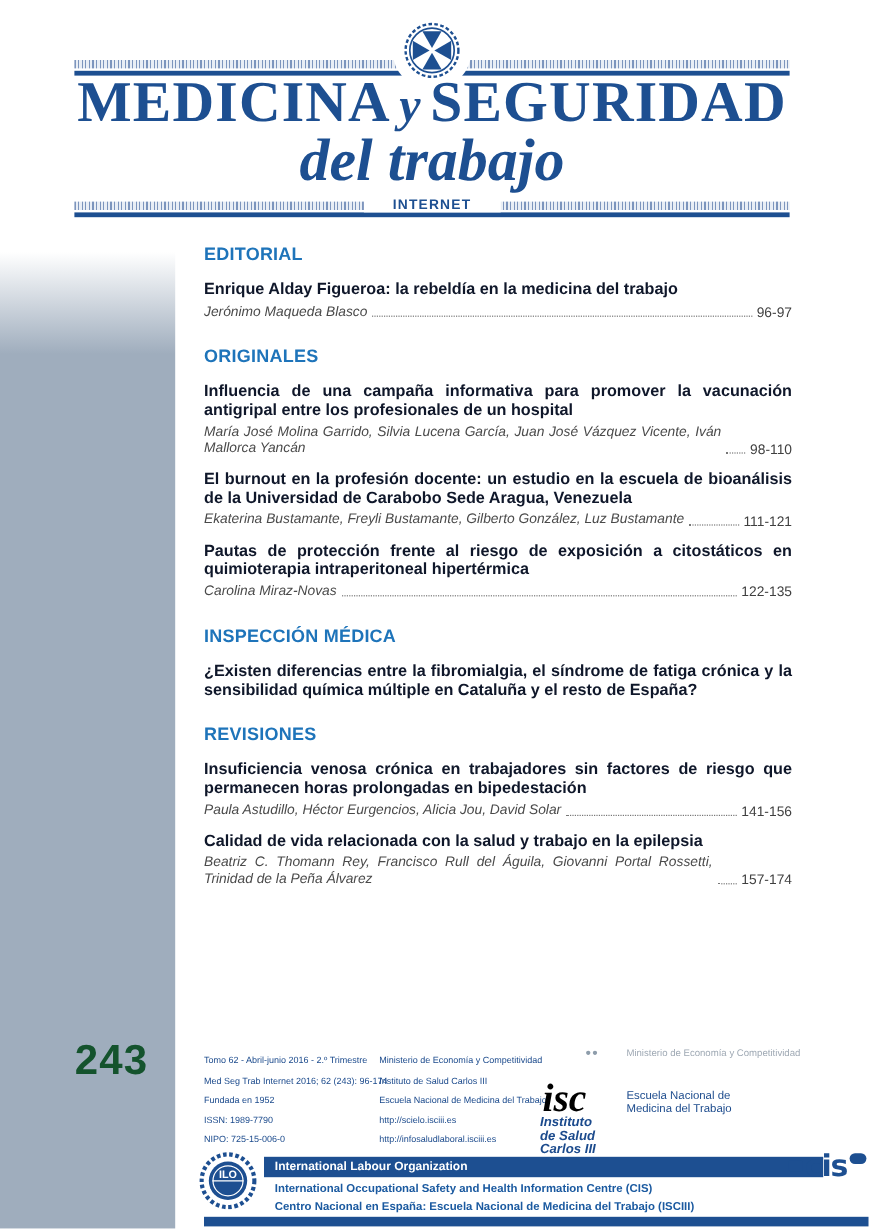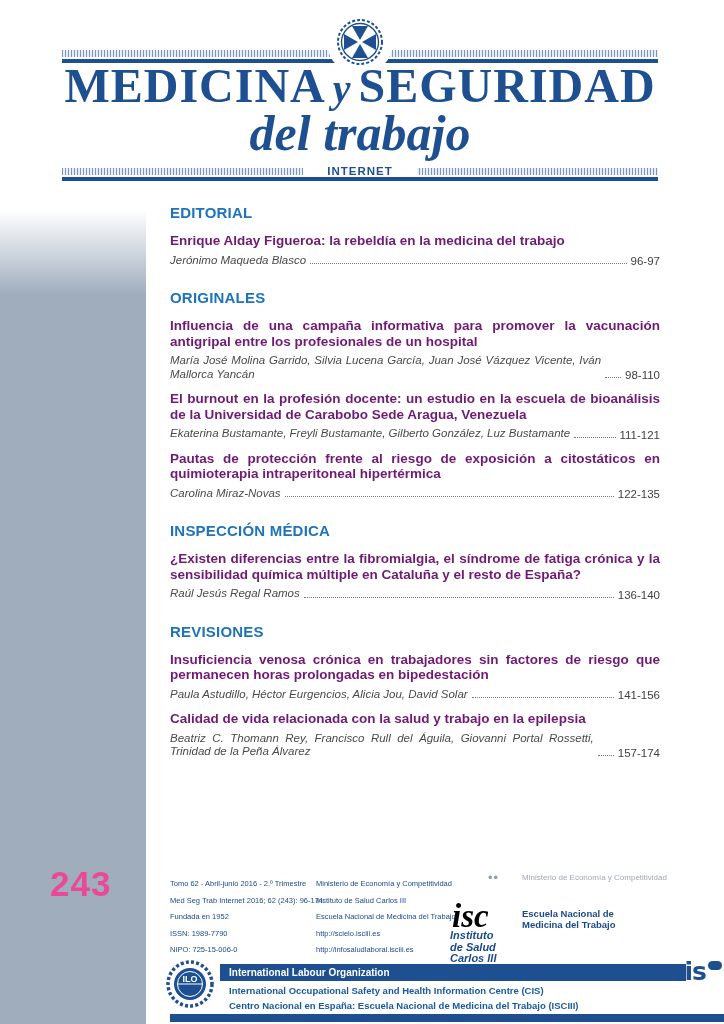--- a/index.html
+++ b/index.html
@@ -27,42 +27,42 @@
   .title-line1 .conj{font-style:italic;font-weight:600;font-size:40px;margin:0 7px;}
   .title-line2{position:absolute;left:0;right:0;top:104px;text-align:center;
     font-family:"Liberation Serif",serif;font-style:italic;font-weight:600;
     color:#1d4f91;font-size:50px;}
 
   
   .toc{position:absolute;left:170px;top:204px;width:490px;}
   .section + .section{margin-top:22px;}
   .sec-heading{margin:0 0 12px 0;color:#1e74ba;font-size:15px;font-weight:800;letter-spacing:.2px;}
   .article + .article{margin-top:10px;}
-  .art-title{margin:0 0 5px 0;color:#701a75;font-size:13.5px;font-weight:bold;
+  .art-title{margin:0 0 5px 0;color:#0f172a;font-size:13.5px;font-weight:bold;
     line-height:15.5px;text-align:justify;}
   .author-row{display:flex;align-items:flex-end;}
   .authors{flex:0 1 auto;font-style:italic;color:#4a4a4a;font-size:11.5px;line-height:13.5px;text-align:justify;}
   .dots{flex:1 1 auto;min-width:16px;border-bottom:1.5px dotted #777;margin:0 4px 3px 4px;}
   .pages{flex:none;color:#3f3f3f;font-size:11.5px;}
 
   
-  .issue-number{position:absolute;left:50px;top:864px;width:86px;text-align:left;
-    color:#ec4899;font-size:35px;font-weight:bold;letter-spacing:1px;}
+  .issue-number{position:absolute;left:50px;top:864px;width:86px;text-align:center;
+    color:#14532d;font-size:35px;font-weight:bold;letter-spacing:1px;}
   .pub-info{position:absolute;left:170px;top:876px;display:flex;gap:14px;
     color:#1b4a8c;font-size:7.5px;line-height:16.5px;}
   .pub-col{white-space:nowrap;}
   .pub-col1{width:132px;}
   .url-line{color:#1b4a8c;text-decoration:none;display:block;}
 
   .isciii{position:absolute;left:448px;top:870px;width:274px;height:92px;}
   .isc-glyph{position:absolute;left:4px;top:-2px;color:#000000;
     font-family:"Liberation Serif",serif;font-style:italic;font-weight:900;font-size:33px;line-height:33px;margin-top:32px;}
   .isc-dots{position:absolute;left:40px;top:0px;color:#8e9dab;font-size:13px;letter-spacing:1px;}
   .ministry{position:absolute;left:74px;top:3px;color:#9fa9b4;font-size:8px;white-space:nowrap;}
-  .school{position:absolute;left:74px;top:38px;color:#1b4a8c;font-weight:bold;font-size:9.5px;line-height:11px;}
+  .school{position:absolute;left:74px;top:38px;color:#1b4a8c;font-weight:normal;font-size:9.5px;line-height:11px;}
   .isc-names{position:absolute;left:2px;top:32px;color:#1b4a8c;font-weight:bold;font-style:italic;
     font-size:11px;line-height:11.5px;margin-top:28px;}
 
   .ilo-block{position:absolute;left:166px;top:960px;width:556px;height:56px;}
   .ilo-logo{position:absolute;left:0;top:0;width:48px;height:48px;}
   .ilo-bar{position:absolute;left:54px;top:4px;width:466px;height:17px;background:#1d4f91;
     color:#fff;font-size:10px;font-weight:bold;line-height:17px;padding-left:9px;box-sizing:border-box;}
   .ilo-line2{position:absolute;left:63px;top:25px;color:#1b5aa0;font-weight:bold;font-size:9.5px;white-space:nowrap;}
   .ilo-line3{position:absolute;left:63px;top:40px;color:#1b5aa0;font-weight:bold;font-size:9.5px;white-space:nowrap;}
   .cis-mark{position:absolute;right:0;top:0;color:#1d4f91;font-weight:900;font-size:25px;
@@ -143,25 +143,20 @@
           <span class="dots"></span>
           <span class="pages">122-135</span>
         </div>
       </div>
     </section>
 
     <section class="section">
       <h2 class="sec-heading">INSPECCIÓN MÉDICA</h2>
       <div class="article">
         <p class="art-title">¿Existen diferencias entre la fibromialgia, el síndrome de fatiga crónica y la sensibilidad química múltiple en Cataluña y el resto de España?</p>
-        <div class="author-row">
-          <span class="authors">Raúl Jesús Regal Ramos</span>
-          <span class="dots"></span>
-          <span class="pages">136-140</span>
-        </div>
       </div>
     </section>
 
     <section class="section">
       <h2 class="sec-heading">REVISIONES</h2>
       <div class="article">
         <p class="art-title">Insuficiencia venosa crónica en trabajadores sin factores de riesgo que permanecen horas prolongadas en bipedestación</p>
         <div class="author-row">
           <span class="authors">Paula Astudillo, Héctor Eurgencios, Alicia Jou, David Solar</span>
           <span class="dots"></span>

